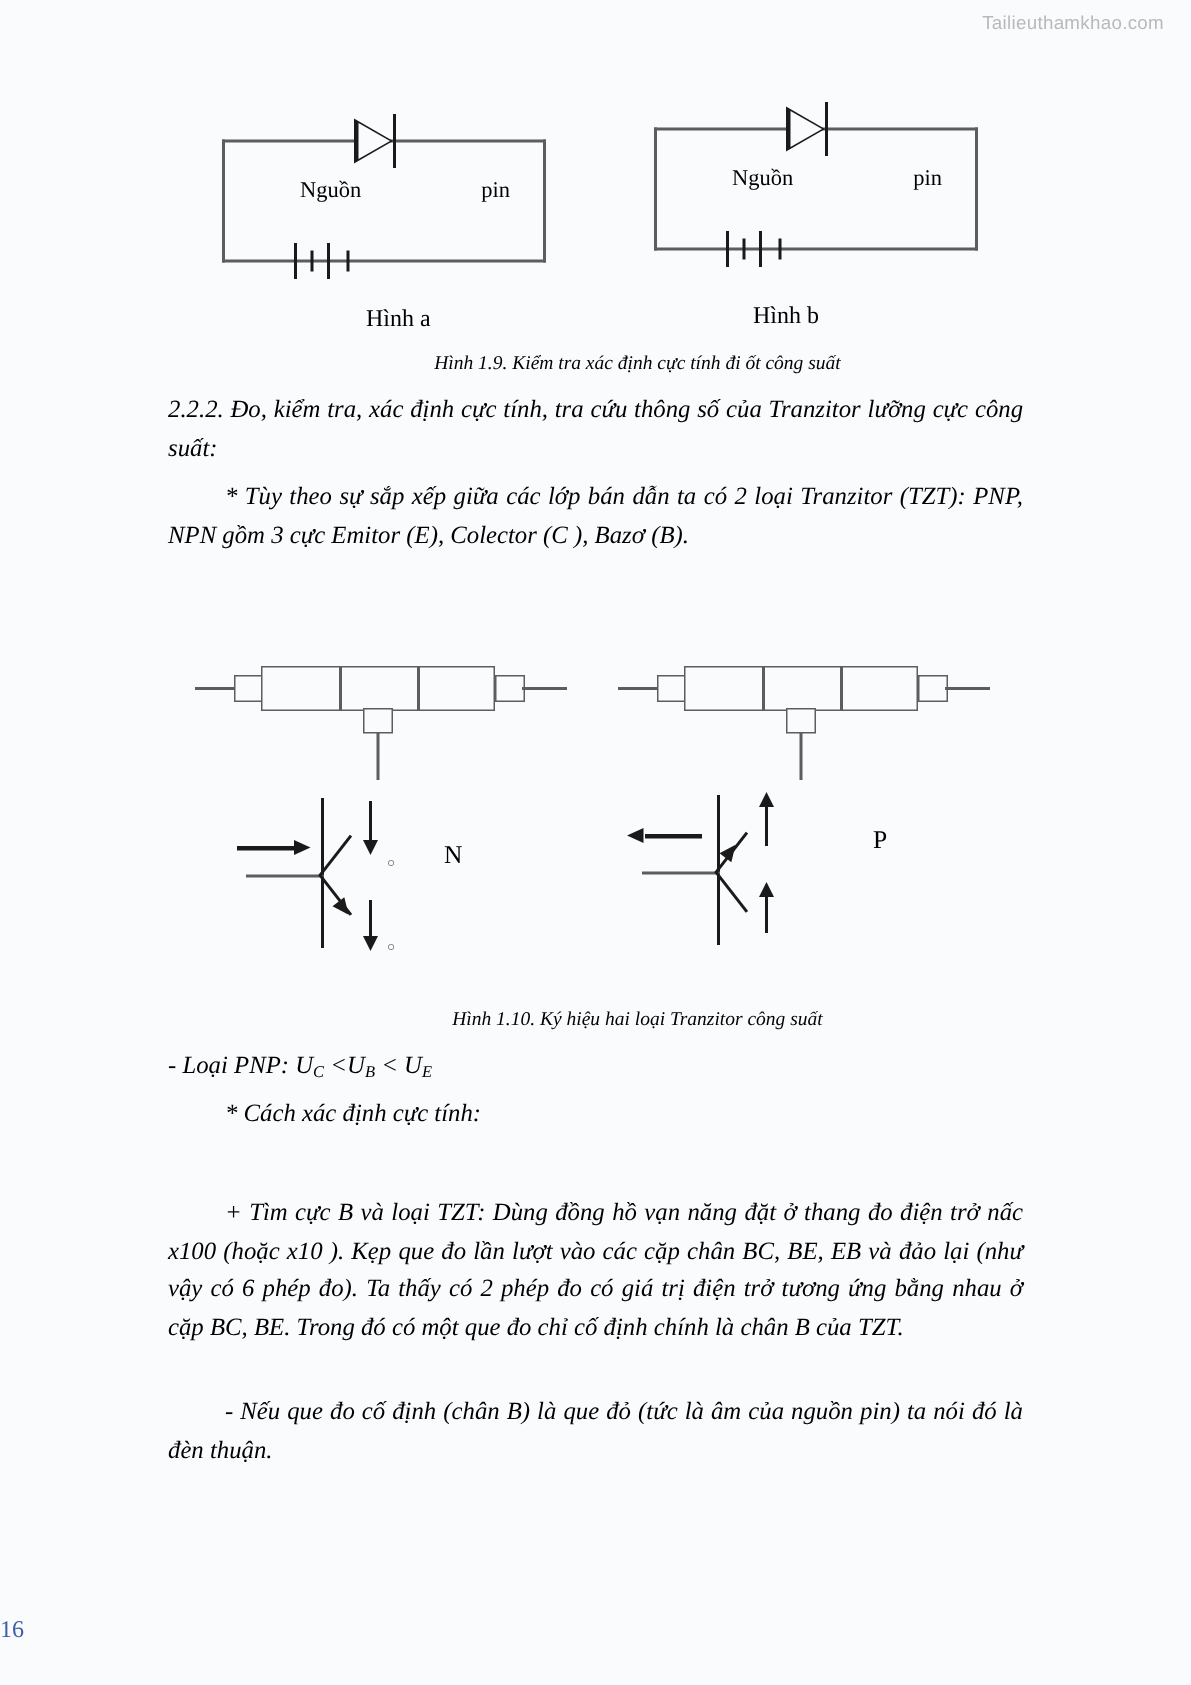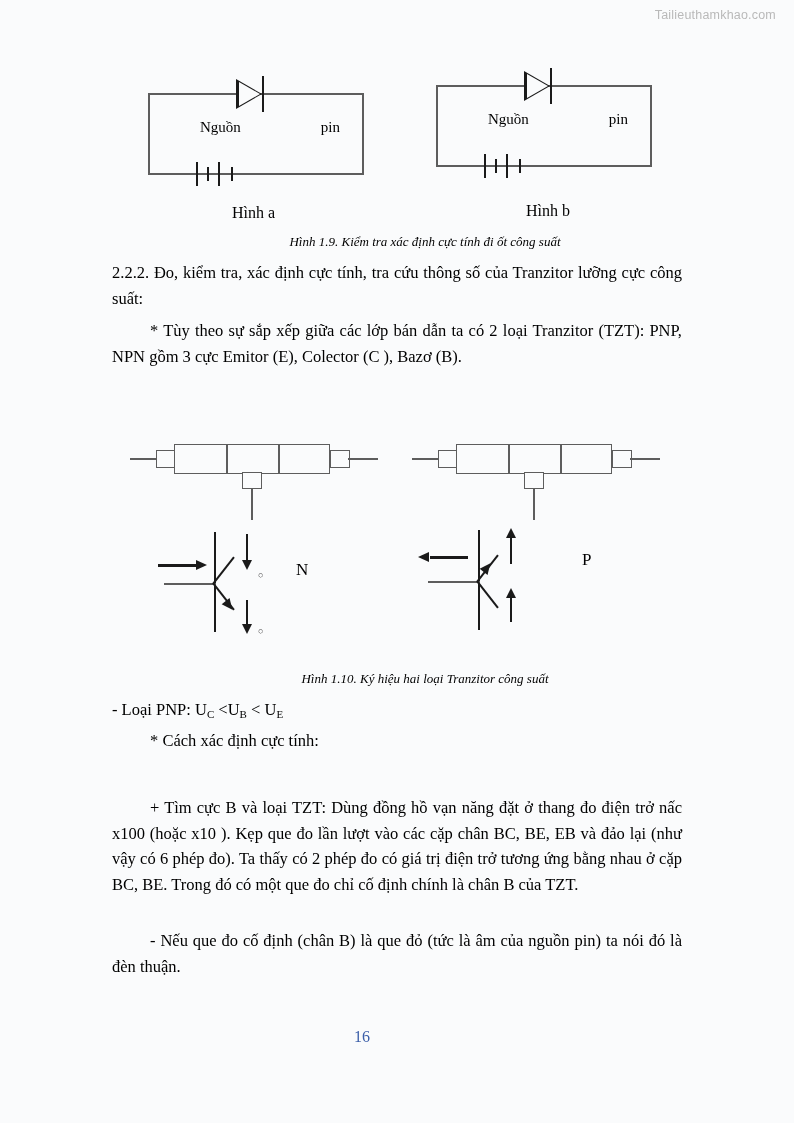--- a/index.html
+++ b/index.html
@@ -112,42 +112,43 @@
     width: 140px;
     font-size: 15px;
     display: flex;
     justify-content: space-between;
   }
 
   .fig-sub {
     position: absolute;
     font-size: 16px;
   }
-  .fig-sub.a { left: 232px; top: 204px; }
-  .fig-sub.b { left: 526px; top: 202px; }
+  .fig-sub.a { left: 244px; top: 204px; }
+  .fig-sub.b { left: 502px; top: 202px; }
 
   .fig-caption {
     position: absolute;
     width: 794px;
     text-align: center;
     font-style: italic;
     font-size: 13px;
     margin-left: 28px;
   }
   .cap19 { top: 234px; }
   .cap110 { top: 671px; }
 
   
   .body {
     position: absolute;
     left: 112px;
     width: 570px;
     font-size: 16.5px;
     line-height: 25.5px;
     text-align: justify;
+    font-style: italic;
   }
   .blk-1 { top: 260px; }
   .blk-2 { top: 318px; }
   .blk-3 { top: 697px; }
   .blk-4 { top: 795px; }
   .blk-5 { top: 928px; }
   .indent { text-indent: 38px; }
   sub { font-size: 11px; vertical-align: -3px; }
 
   
@@ -303,23 +304,22 @@
   .tsym-letter.p { left: 582px; top: 550px; }
 
   .dot {
     position: absolute;
     font-size: 9px;
     color: #444;
   }
 
   .page-number {
     position: absolute;
-    top: 1028px;
+    top: 1078px;
     width: 724px;
-    text-align: center;
     font-size: 16px;
     color: #3c5fa9;
   }
 </style>
 </head>
 <body>
 
 <div class="page">
 
   <div class="watermark">Tailieuthamkhao.com</div>

